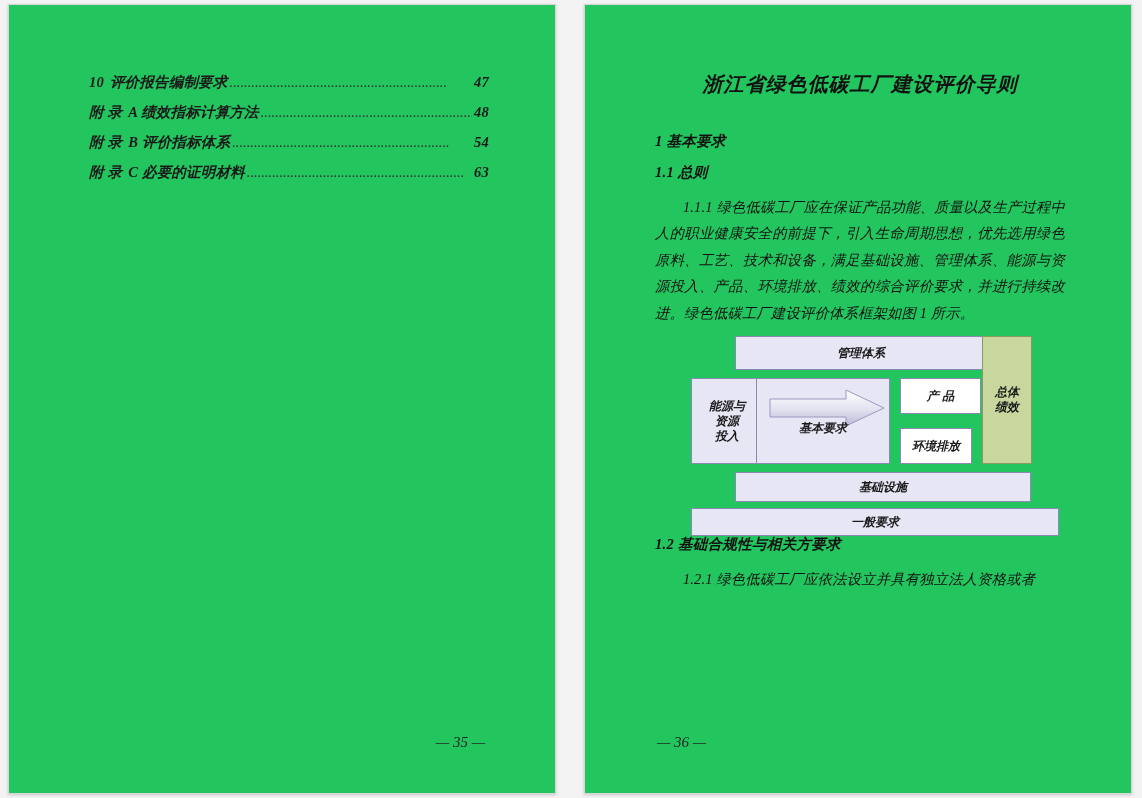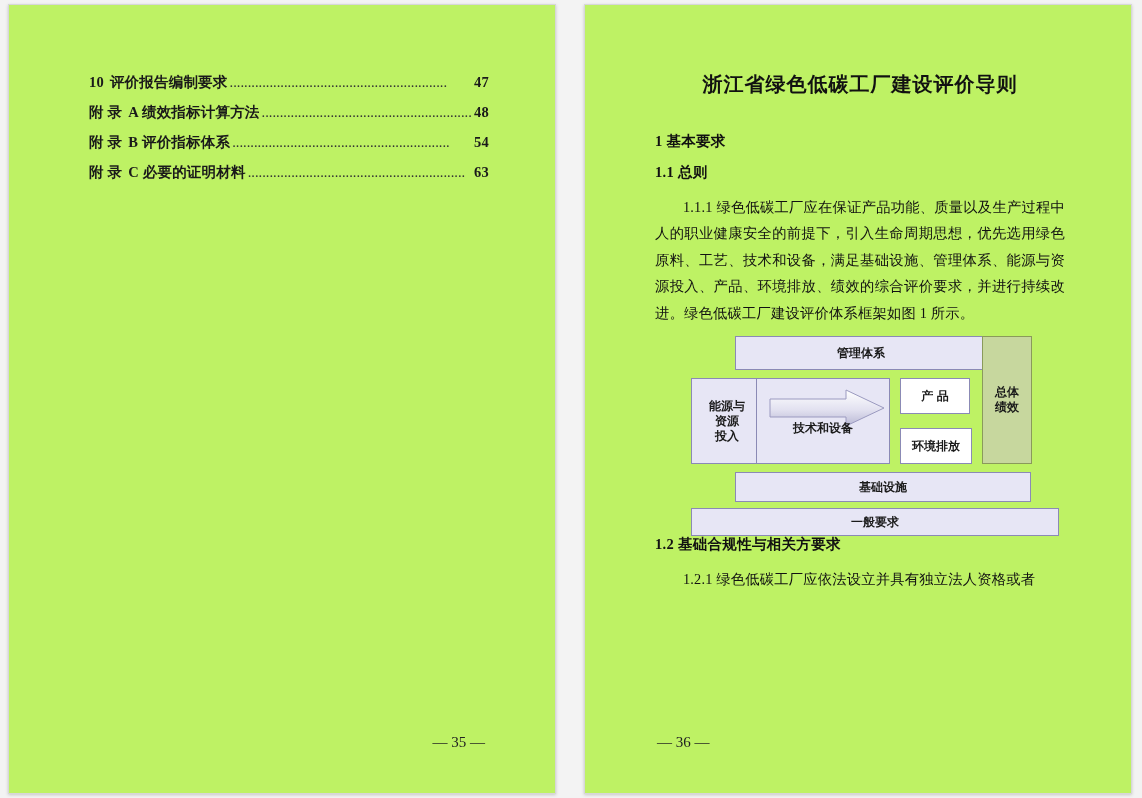--- a/index.html
+++ b/index.html
@@ -15,24 +15,25 @@
     position: relative;
     width: 1142px;
     height: 798px;
     display: flex;
     gap: 16px;
     padding: 4px 0 0 0;
     box-sizing: border-box;
   }
   .page {
     position: relative;
-    background: #bef264;
+    background: #22c55e;
     border: 1px solid #d7d7d7;
     box-shadow: 0 1px 3px rgba(0,0,0,0.18);
     box-sizing: border-box;
+    font-style: italic;
   }
   .page-left {
     width: 548px;
     height: 790px;
     margin-left: 8px;
   }
   .page-right {
     width: 548px;
     height: 790px;
     margin-left: 12px;
@@ -160,21 +161,21 @@
     border: 1px solid #8a9a5b;
   }
   .white-b {
     background: #ffffff;
     border: 1px solid #8b8ab5;
   }
 
   #mgmt  { left: 44px;  top: 0px;   width: 252px; height: 34px; }
   #energy{ left: 0px;   top: 42px;  width: 72px;  height: 86px; }
   #procbox{left: 80px;  top: 42px;  width: 134px; height: 86px; background:#e7e6f5; border:1px solid #8b8ab5;}
-  #product{left: 224px; top: 42px;  width: 70px;  height: 36px; }
+  #product{left: 224px; top: 42px;  width: 81px;  height: 36px; }
   #emission{left:224px; top: 92px;  width: 72px;  height: 36px; }
   #overall{left: 306px; top: 0px;   width: 50px;  height: 128px; }
   #infra  {left: 44px;  top: 136px; width: 296px; height: 30px; }
   #general{left: 0px;   top: 172px; width: 368px; height: 28px; }
 
   .proc-label {
     position: absolute;
     left: 80px; top: 84px; width: 134px;
     text-align: center;
     font-size: 12px; font-weight: bold; color: #1a1a1a;
@@ -263,21 +264,21 @@
                 <linearGradient id="arrGrad" x1="0" y1="0" x2="0" y2="1">
                   <stop offset="0%" stop-color="#ffffff"></stop>
                   <stop offset="55%" stop-color="#e2e1f0"></stop>
                   <stop offset="100%" stop-color="#b9b8d4"></stop>
                 </linearGradient>
               </defs>
               <polygon points="2,11 78,11 78,2 116,20 78,38 78,29 2,29" fill="url(#arrGrad)" stroke="#9b9ac0" stroke-width="1"></polygon>
             </svg>
           </div>
 
-          <div class="proc-label">技术和设备</div>
+          <div class="proc-label">基本要求</div>
 
           <div class="fx white-b" id="product">产 品</div>
           <div class="fx white-b" id="emission">环境排放</div>
 
           <div class="fx green" id="overall">
             <span style="white-space:pre-line;">总体
 绩效</span>
           </div>
 
           <div class="fx lav" id="infra">基础设施</div>

